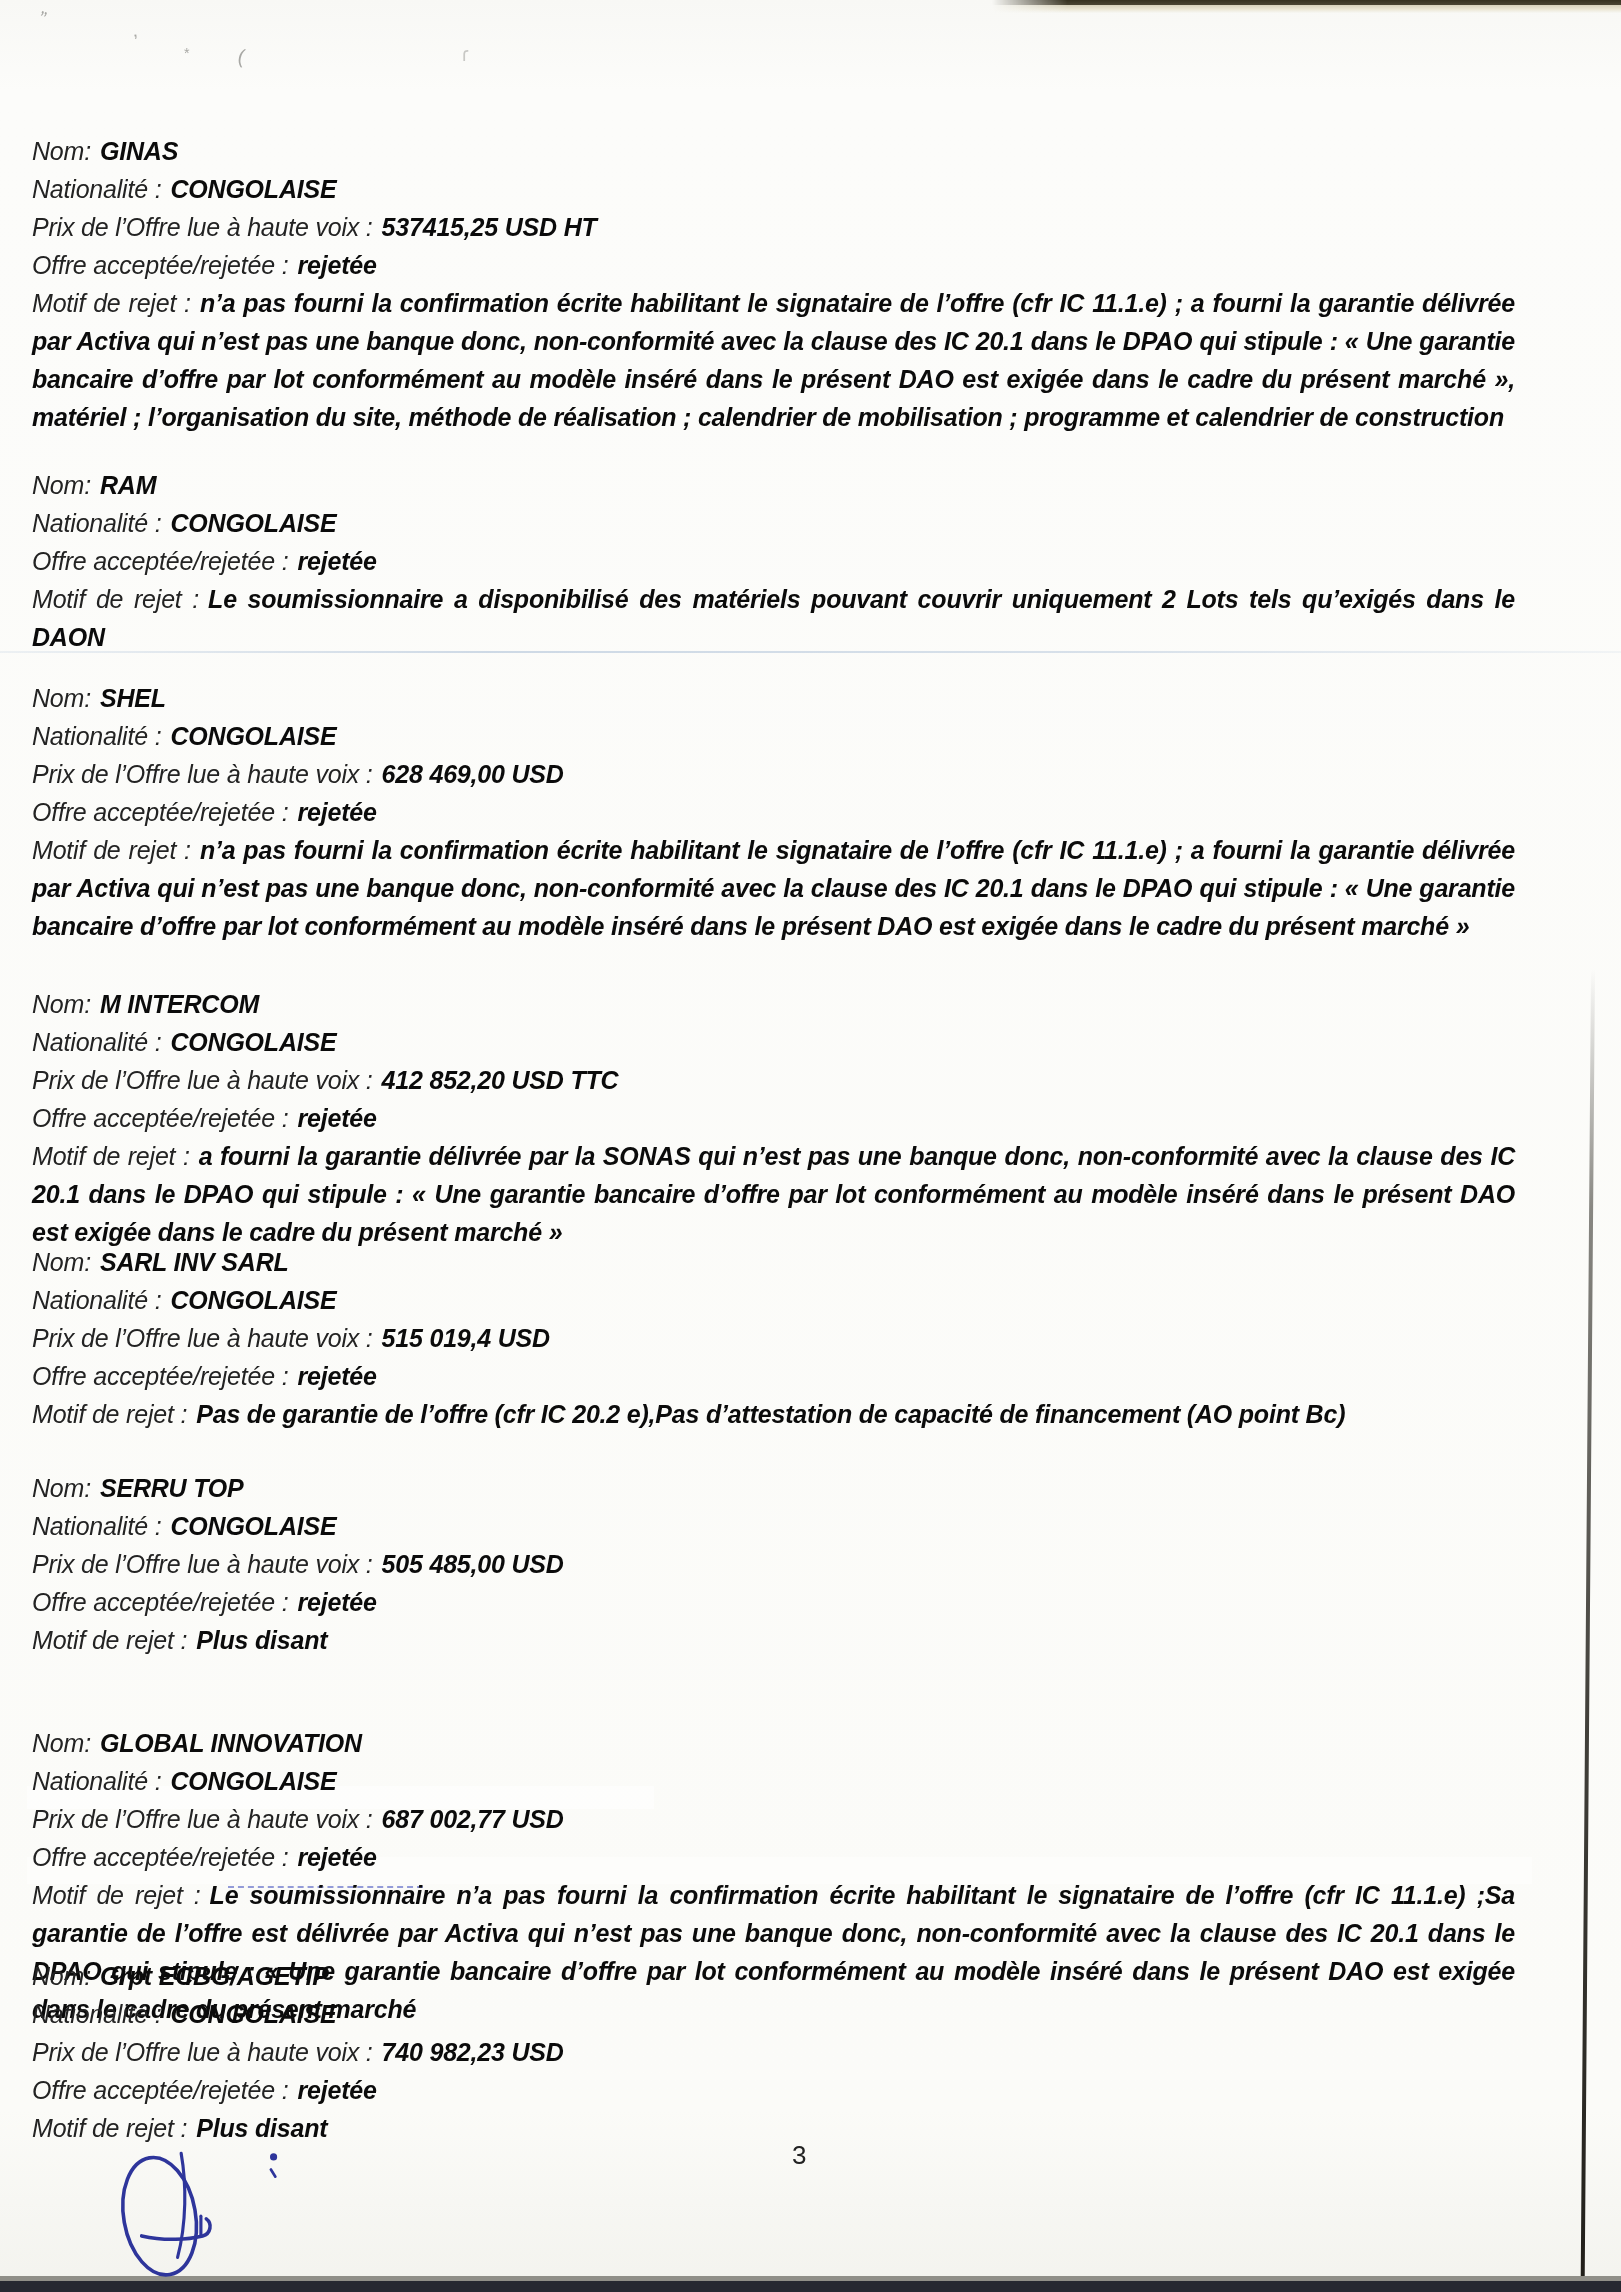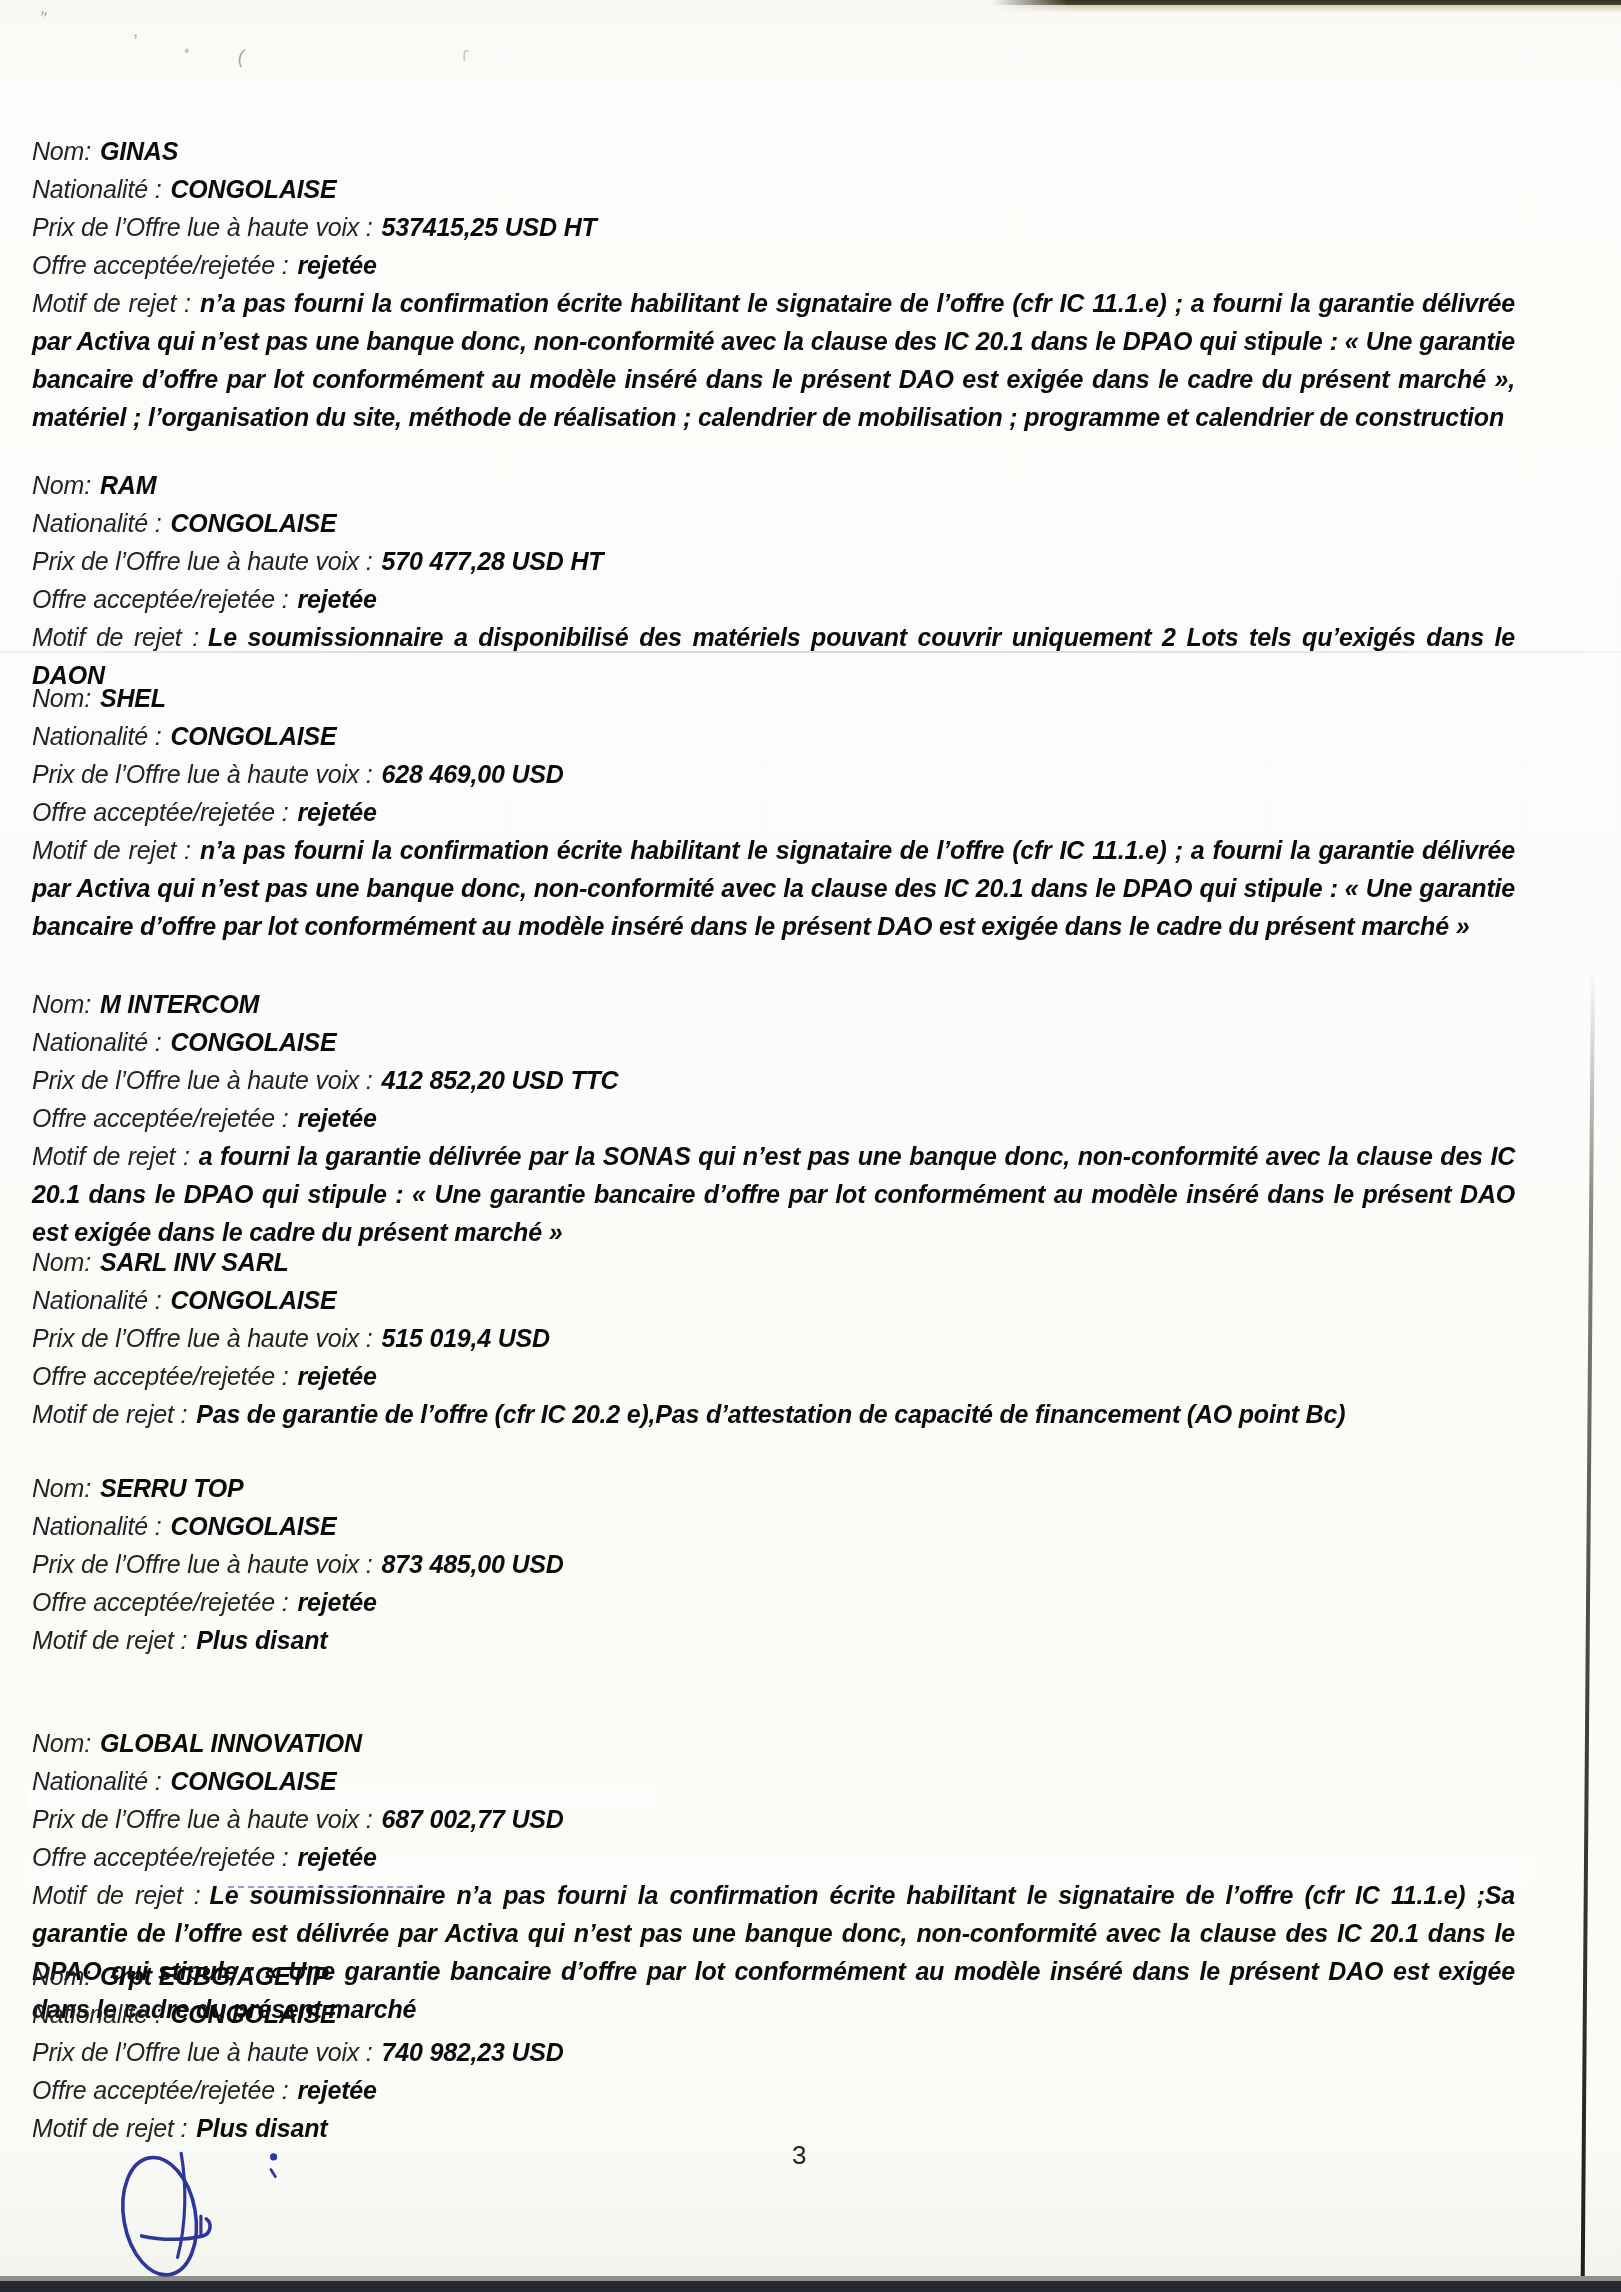--- a/index.html
+++ b/index.html
@@ -67,21 +67,20 @@
   <p class="row"><span class="lbl">Nom:</span><span class="val">GINAS</span></p>
   <p class="row"><span class="lbl">Nationalité :</span><span class="val">CONGOLAISE</span></p>
   <p class="row"><span class="lbl">Prix de l’Offre lue à haute voix :</span><span class="val">537415,25 USD HT</span></p>
   <p class="row"><span class="lbl">Offre acceptée/rejetée :</span><span class="val">rejetée</span></p>
   <p class="row motif"><span class="lbl">Motif de rejet :</span><span class="val">n’a pas fourni la confirmation écrite habilitant le signataire de l’offre (cfr IC 11.1.e) ; a fourni la garantie délivrée par Activa qui n’est pas une banque donc, non-conformité avec la clause des IC 20.1 dans le DPAO qui stipule : « Une garantie bancaire d’offre par lot conformément au modèle inséré dans le présent DAO est exigée dans le cadre du présent marché », matériel ; l’organisation du site, méthode de réalisation ; calendrier de mobilisation ; programme et calendrier de construction</span></p>
 </section>
 
 <section class="bidder b2">
   <p class="row"><span class="lbl">Nom:</span><span class="val">RAM</span></p>
   <p class="row"><span class="lbl">Nationalité :</span><span class="val">CONGOLAISE</span></p>
-  <p class="row"><span class="lbl">Prix de l’Offre lue à haute voix :</span><span class="val">570 477,28 USD HT</span></p>
   <p class="row"><span class="lbl">Offre acceptée/rejetée :</span><span class="val">rejetée</span></p>
   <p class="row motif"><span class="lbl">Motif de rejet :</span><span class="val">Le soumissionnaire a disponibilisé des matériels pouvant couvrir uniquement 2 Lots tels qu’exigés dans le DAON</span></p>
 </section>
 
 <section class="bidder b3">
   <p class="row"><span class="lbl">Nom:</span><span class="val">SHEL</span></p>
   <p class="row"><span class="lbl">Nationalité :</span><span class="val">CONGOLAISE</span></p>
   <p class="row"><span class="lbl">Prix de l’Offre lue à haute voix :</span><span class="val">628 469,00 USD</span></p>
   <p class="row"><span class="lbl">Offre acceptée/rejetée :</span><span class="val">rejetée</span></p>
   <p class="row motif"><span class="lbl">Motif de rejet :</span><span class="val">n’a pas fourni la confirmation écrite habilitant le signataire de l’offre (cfr IC 11.1.e) ; a fourni la garantie délivrée par Activa qui n’est pas une banque donc, non-conformité avec la clause des IC 20.1 dans le DPAO qui stipule : « Une garantie bancaire d’offre par lot conformément au modèle inséré dans le présent DAO est exigée dans le cadre du présent marché »</span></p>
@@ -99,21 +98,21 @@
   <p class="row"><span class="lbl">Nom:</span><span class="val">SARL INV SARL</span></p>
   <p class="row"><span class="lbl">Nationalité :</span><span class="val">CONGOLAISE</span></p>
   <p class="row"><span class="lbl">Prix de l’Offre lue à haute voix :</span><span class="val">515 019,4 USD</span></p>
   <p class="row"><span class="lbl">Offre acceptée/rejetée :</span><span class="val">rejetée</span></p>
   <p class="row motif"><span class="lbl">Motif de rejet :</span><span class="val">Pas de garantie de l’offre (cfr IC 20.2 e),Pas d’attestation de capacité de financement (AO point Bc)</span></p>
 </section>
 
 <section class="bidder b6">
   <p class="row"><span class="lbl">Nom:</span><span class="val">SERRU TOP</span></p>
   <p class="row"><span class="lbl">Nationalité :</span><span class="val">CONGOLAISE</span></p>
-  <p class="row"><span class="lbl">Prix de l’Offre lue à haute voix :</span><span class="val">873 485,00 USD</span></p>
+  <p class="row"><span class="lbl">Prix de l’Offre lue à haute voix :</span><span class="val">505 485,00 USD</span></p>
   <p class="row"><span class="lbl">Offre acceptée/rejetée :</span><span class="val">rejetée</span></p>
   <p class="row motif"><span class="lbl">Motif de rejet :</span><span class="val">Plus disant</span></p>
 </section>
 
 <section class="bidder b7">
   <p class="row"><span class="lbl">Nom:</span><span class="val">GLOBAL INNOVATION</span></p>
   <p class="row"><span class="lbl">Nationalité :</span><span class="val">CONGOLAISE</span></p>
   <p class="row"><span class="lbl">Prix de l’Offre lue à haute voix :</span><span class="val">687 002,77 USD</span></p>
   <p class="row"><span class="lbl">Offre acceptée/rejetée :</span><span class="val">rejetée</span></p>
   <p class="row motif"><span class="lbl">Motif de rejet :</span><span class="val">Le soumissionnaire n’a pas fourni la confirmation écrite habilitant le signataire de l’offre (cfr IC 11.1.e) ;Sa garantie de l’offre est délivrée par Activa qui n’est pas une banque donc, non-conformité avec la clause des IC 20.1 dans le DPAO qui stipule : « Une garantie bancaire d’offre par lot conformément au modèle inséré dans le présent DAO est exigée dans le cadre du présent marché</span></p>

